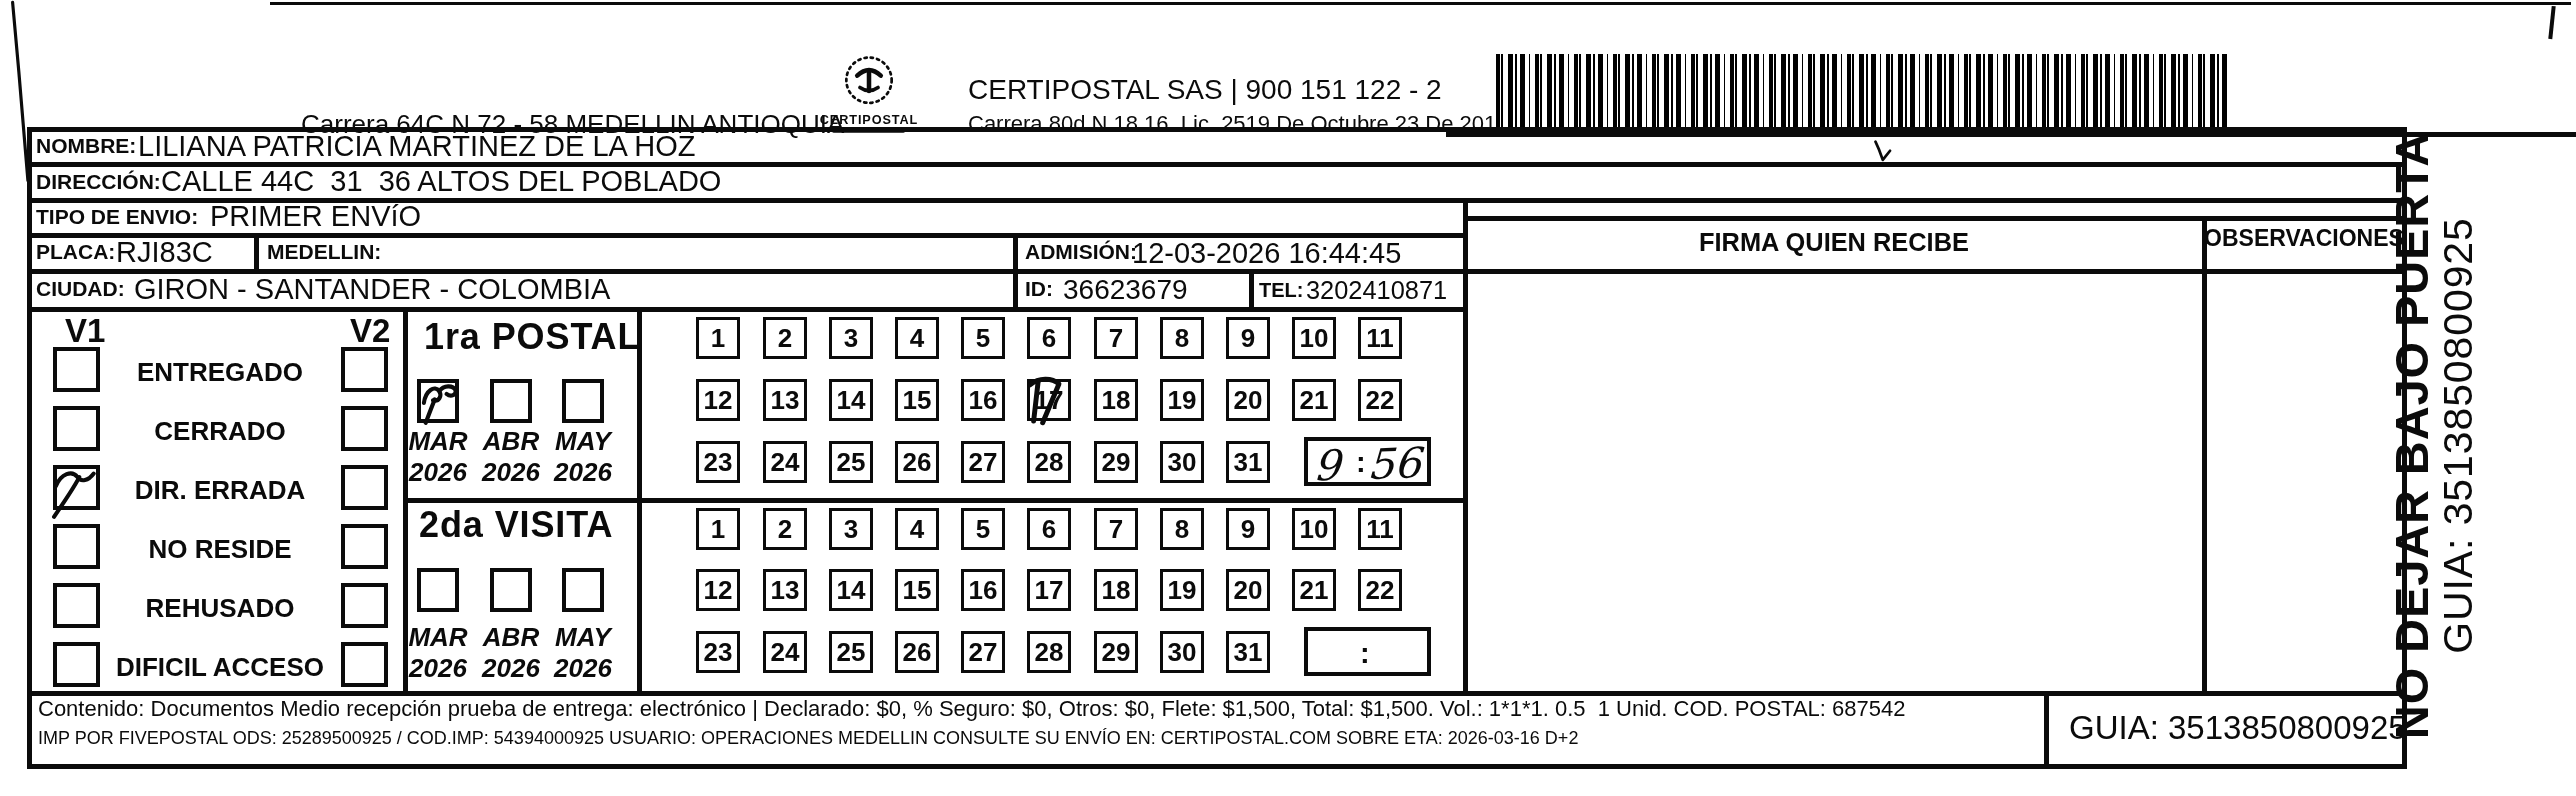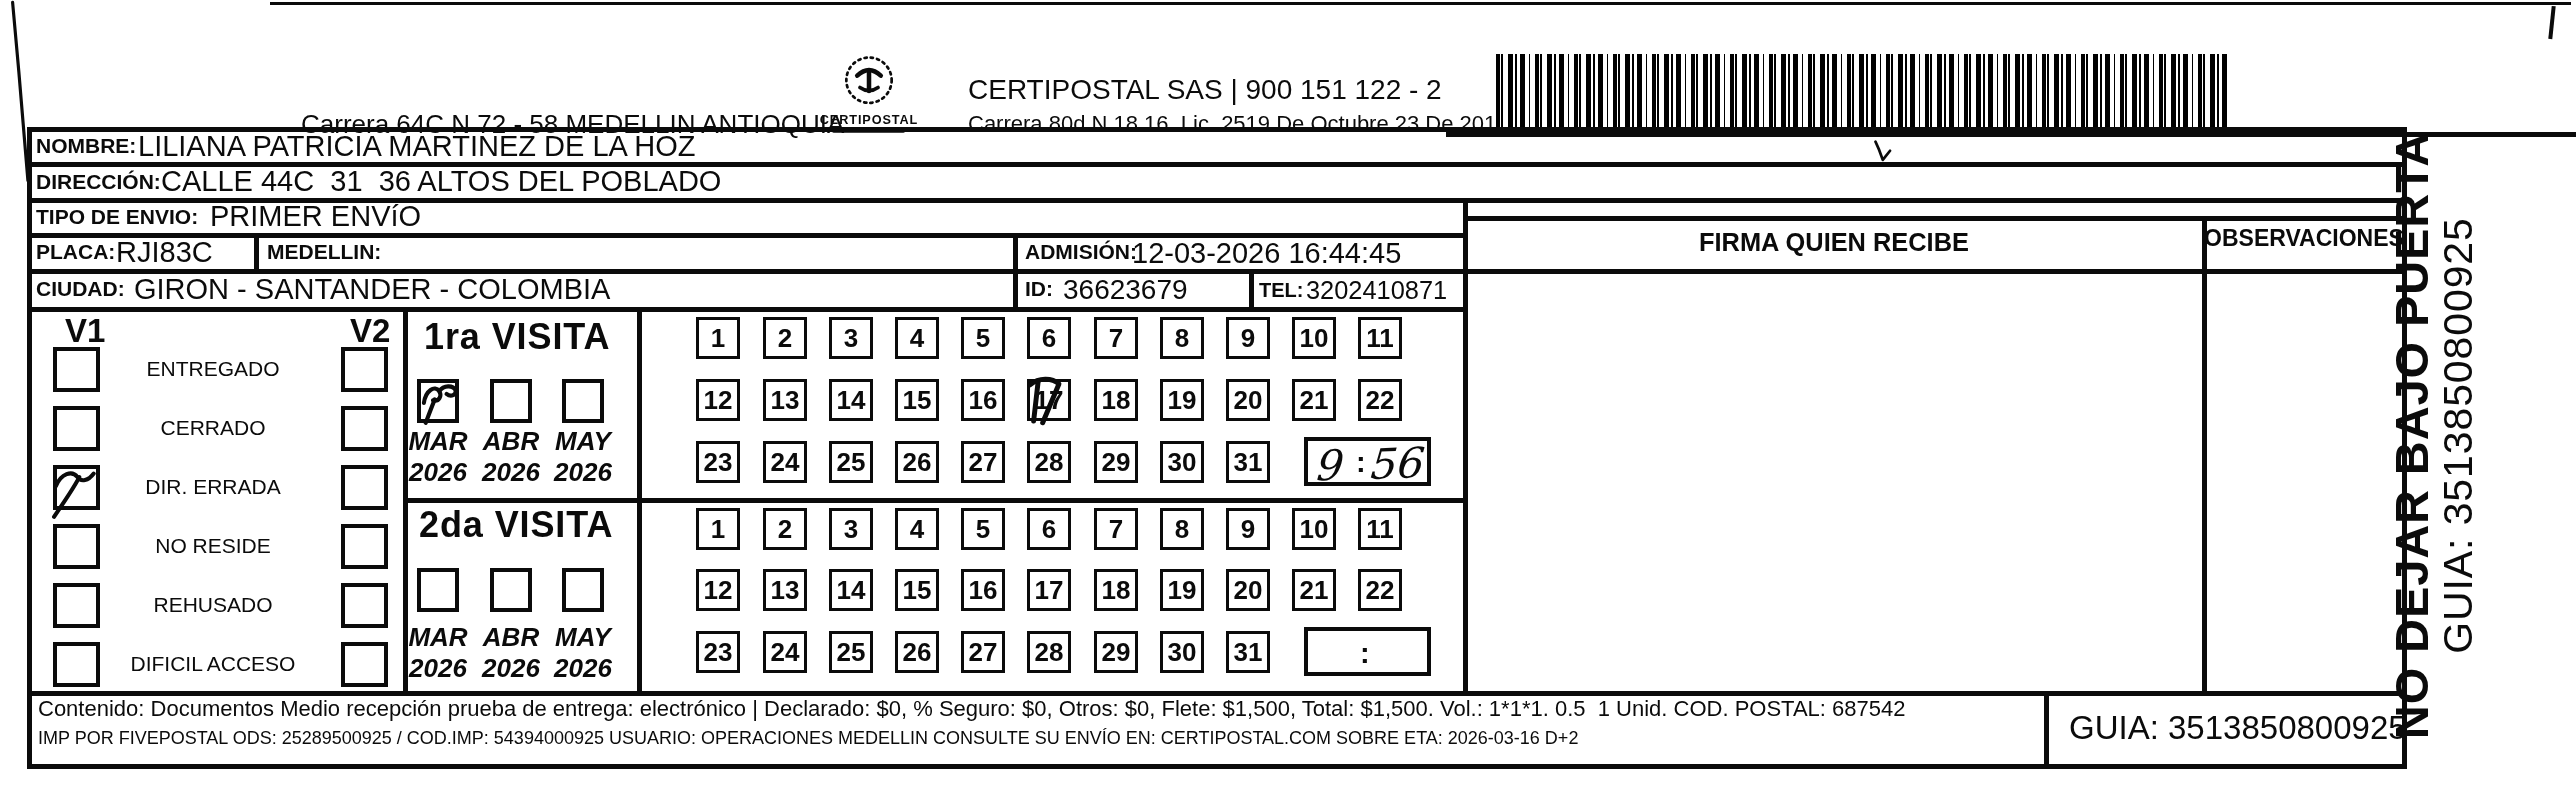--- a/index.html
+++ b/index.html
@@ -8,21 +8,21 @@
   .abs{position:absolute;}
   .hline,.vline{position:absolute;background:#0b0b0b;}
   .lbl{position:absolute;font-weight:bold;font-size:21px;white-space:pre;}
   .val{position:absolute;font-size:29px;white-space:pre;}
   .ctr{display:flex;align-items:center;justify-content:center;}
   .daybox{position:absolute;width:44px;height:42px;border:3.6px solid #0b0b0b;box-sizing:border-box;
           font-weight:bold;font-size:26px;display:flex;align-items:center;justify-content:center;background:#fff;}
   .checkbox{position:absolute;width:47px;height:45px;border:4.5px solid #0b0b0b;box-sizing:border-box;background:#fff;}
   .monthbox{position:absolute;width:42px;height:44px;border:4.5px solid #0b0b0b;box-sizing:border-box;background:#fff;}
   .timebox{position:absolute;width:127px;height:49px;border:4.5px solid #0b0b0b;box-sizing:border-box;background:#fff;}
-  .statuslbl{position:absolute;left:104px;width:218px;text-align:center;font-weight:normal;font-size:21px;}
+  .statuslbl{position:absolute;left:111px;width:218px;text-align:center;font-weight:bold;font-size:26px;}
   .vhead{position:absolute;font-weight:bold;font-size:33px;}
   .visittitle{position:absolute;font-weight:bold;font-size:36px;letter-spacing:0.9px;}
   .mlabel{position:absolute;width:60px;text-align:center;font-weight:bold;font-size:26px;font-style:italic;}
   .hand{position:absolute;font-family:"DejaVu Serif",serif;font-style:italic;transform:skewX(-7deg) rotate(-2deg);font-size:42px;}
   .colonprint{position:absolute;font-weight:bold;font-size:29px;}
   .footline{position:absolute;left:38px;white-space:pre;overflow:hidden;width:1990px;}
   .barcode{position:absolute;left:1496px;top:54px;width:731px;height:73px;
     background:repeating-linear-gradient(90deg,
       #000 0 3.6px,#fff 3.6px 5.4px,#000 5.4px 7.3px,#fff 7.3px 11.8px,#000 11.8px 17px,#fff 17px 19px,
       #000 19px 21px,#fff 21px 23.6px,#000 23.6px 29px,#fff 29px 33px,#000 33px 34px,#fff 34px 39px);}
@@ -112,21 +112,21 @@
   <div class="statuslbl" style="top:475px">DIR. ERRADA</div>
   <div class="statuslbl" style="top:534px">NO RESIDE</div>
   <div class="statuslbl" style="top:593px">REHUSADO</div>
   <div class="statuslbl" style="top:652px">DIFICIL ACCESO</div>
 
   <svg class="abs" style="left:45px;top:459px" width="65" height="67" viewBox="0 0 72 74">
     <path class="ink" d="M12 30 C18 16 30 12 36 20 C40 26 48 24 54 16" stroke-width="4.5"></path>
     <path class="ink" d="M38 20 C32 32 22 46 10 64" stroke-width="4.5"></path>
   </svg>
 
-  <div class="visittitle" style="left:424px;top:316px">1ra VISITA</div>
+  <div class="visittitle" style="left:424px;top:316px">1ra POSTAL</div>
   <div class="monthbox" style="left:417px;top:379px"></div>
   <div class="monthbox" style="left:490px;top:379px"></div>
   <div class="monthbox" style="left:562px;top:379px"></div>
   <svg class="abs" style="left:413px;top:374px" width="58" height="58" viewBox="0 0 64 64">
     <path class="ink" d="M12 32 C14 18 24 12 29 19 C32 24 29 31 22 29" stroke-width="4.5"></path>
     <path class="ink" d="M29 19 C34 12 44 12 47 18 C48 23 42 26 37 22" stroke-width="4.5"></path>
     <path class="ink" d="M24 28 C20 38 17 46 14 54" stroke-width="4.5"></path>
   </svg>
   <div class="mlabel" style="left:408px;top:426px">MAR</div>
   <div class="mlabel" style="left:481px;top:426px">ABR</div>

